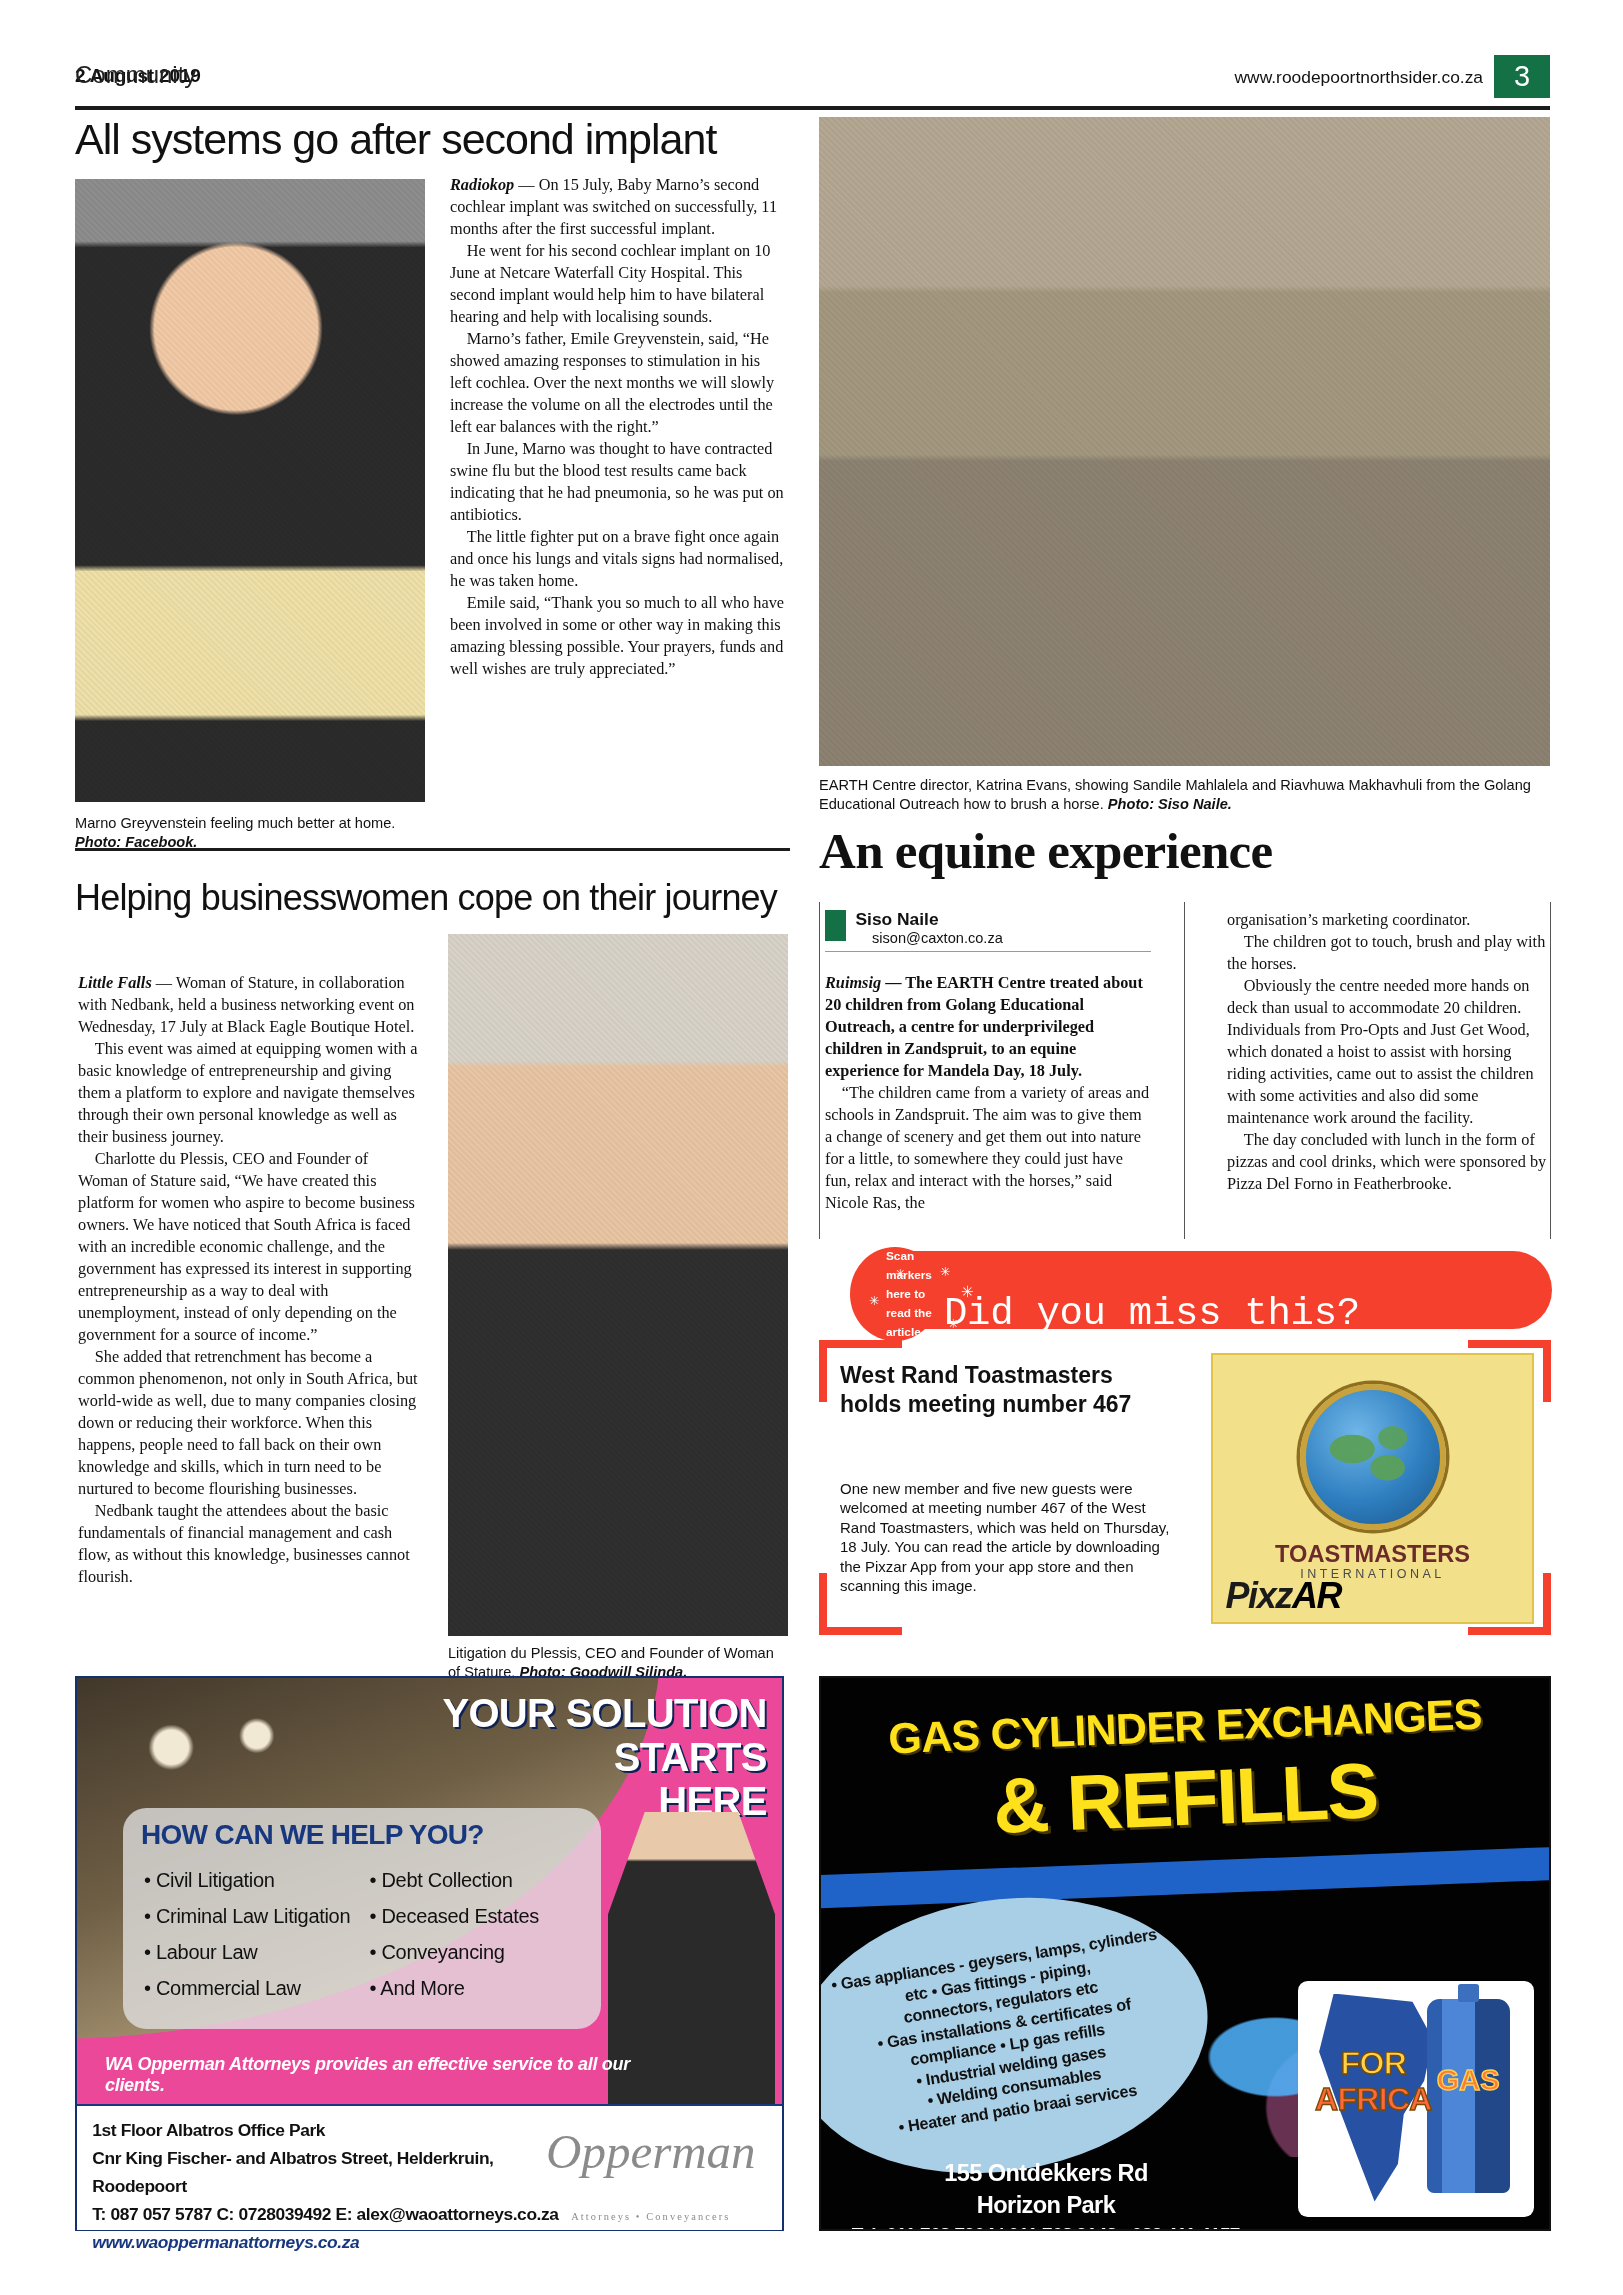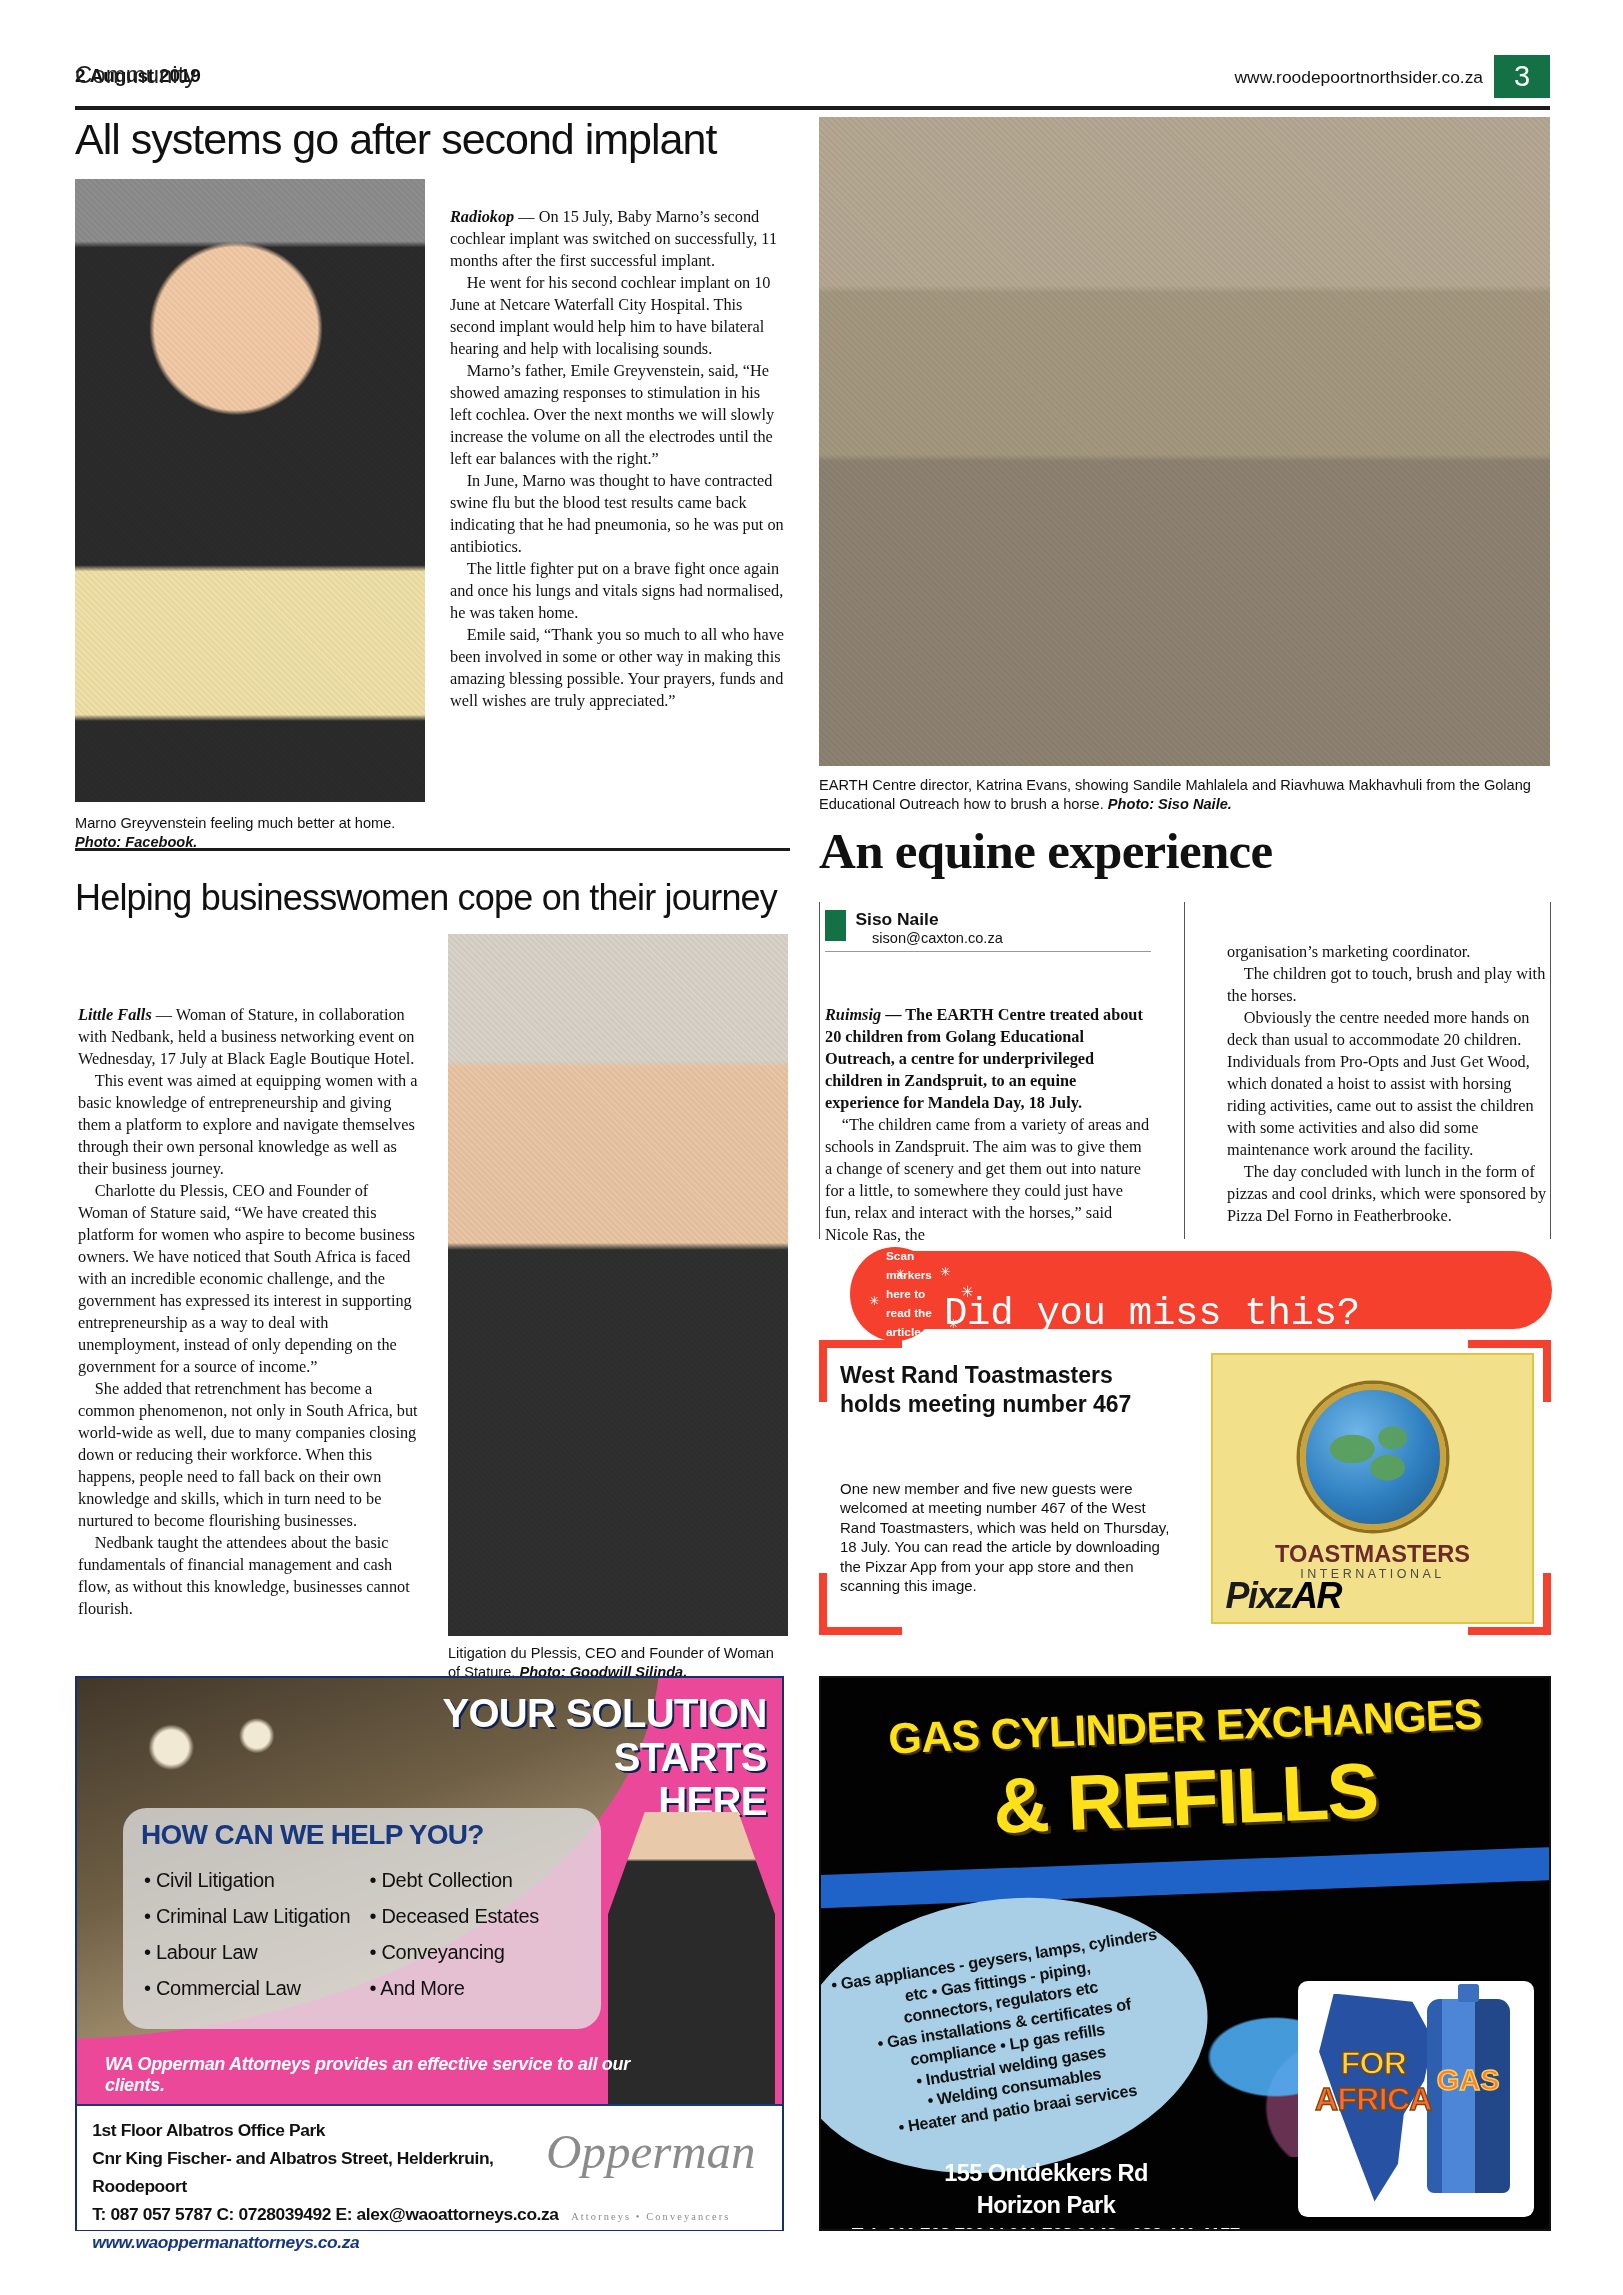--- a/index.html
+++ b/index.html
@@ -47,21 +47,21 @@
   .hl-sans {
     font-family: "Liberation Sans", sans-serif;
     font-weight: 300; color: #111;
   }
   .body-serif {
     font-family: "Liberation Serif", serif;
     font-size: 16.3px; line-height: 22px; color: #111;
     text-align: left;
   }
   .body-serif p { text-indent: 16.7px; }
-  .body-serif p.first { text-indent: 0; margin-top: 32px; }
+  .body-serif p.first { text-indent: 0; }
   .lede { font-weight: bold; }
   .place { font-weight: bold; font-style: italic; }
   .ital { font-style: italic; }
   .caption {
     font-family: "Liberation Sans", sans-serif;
     font-size: 14.6px; line-height: 19px; color: #111;
   }
   .caption b { font-style: italic; font-weight: bold; }
   .photo { background: #cfcfcf; position: relative; overflow: hidden; }
   .vrule { position: absolute; background: #555; width: 1.4px; }

